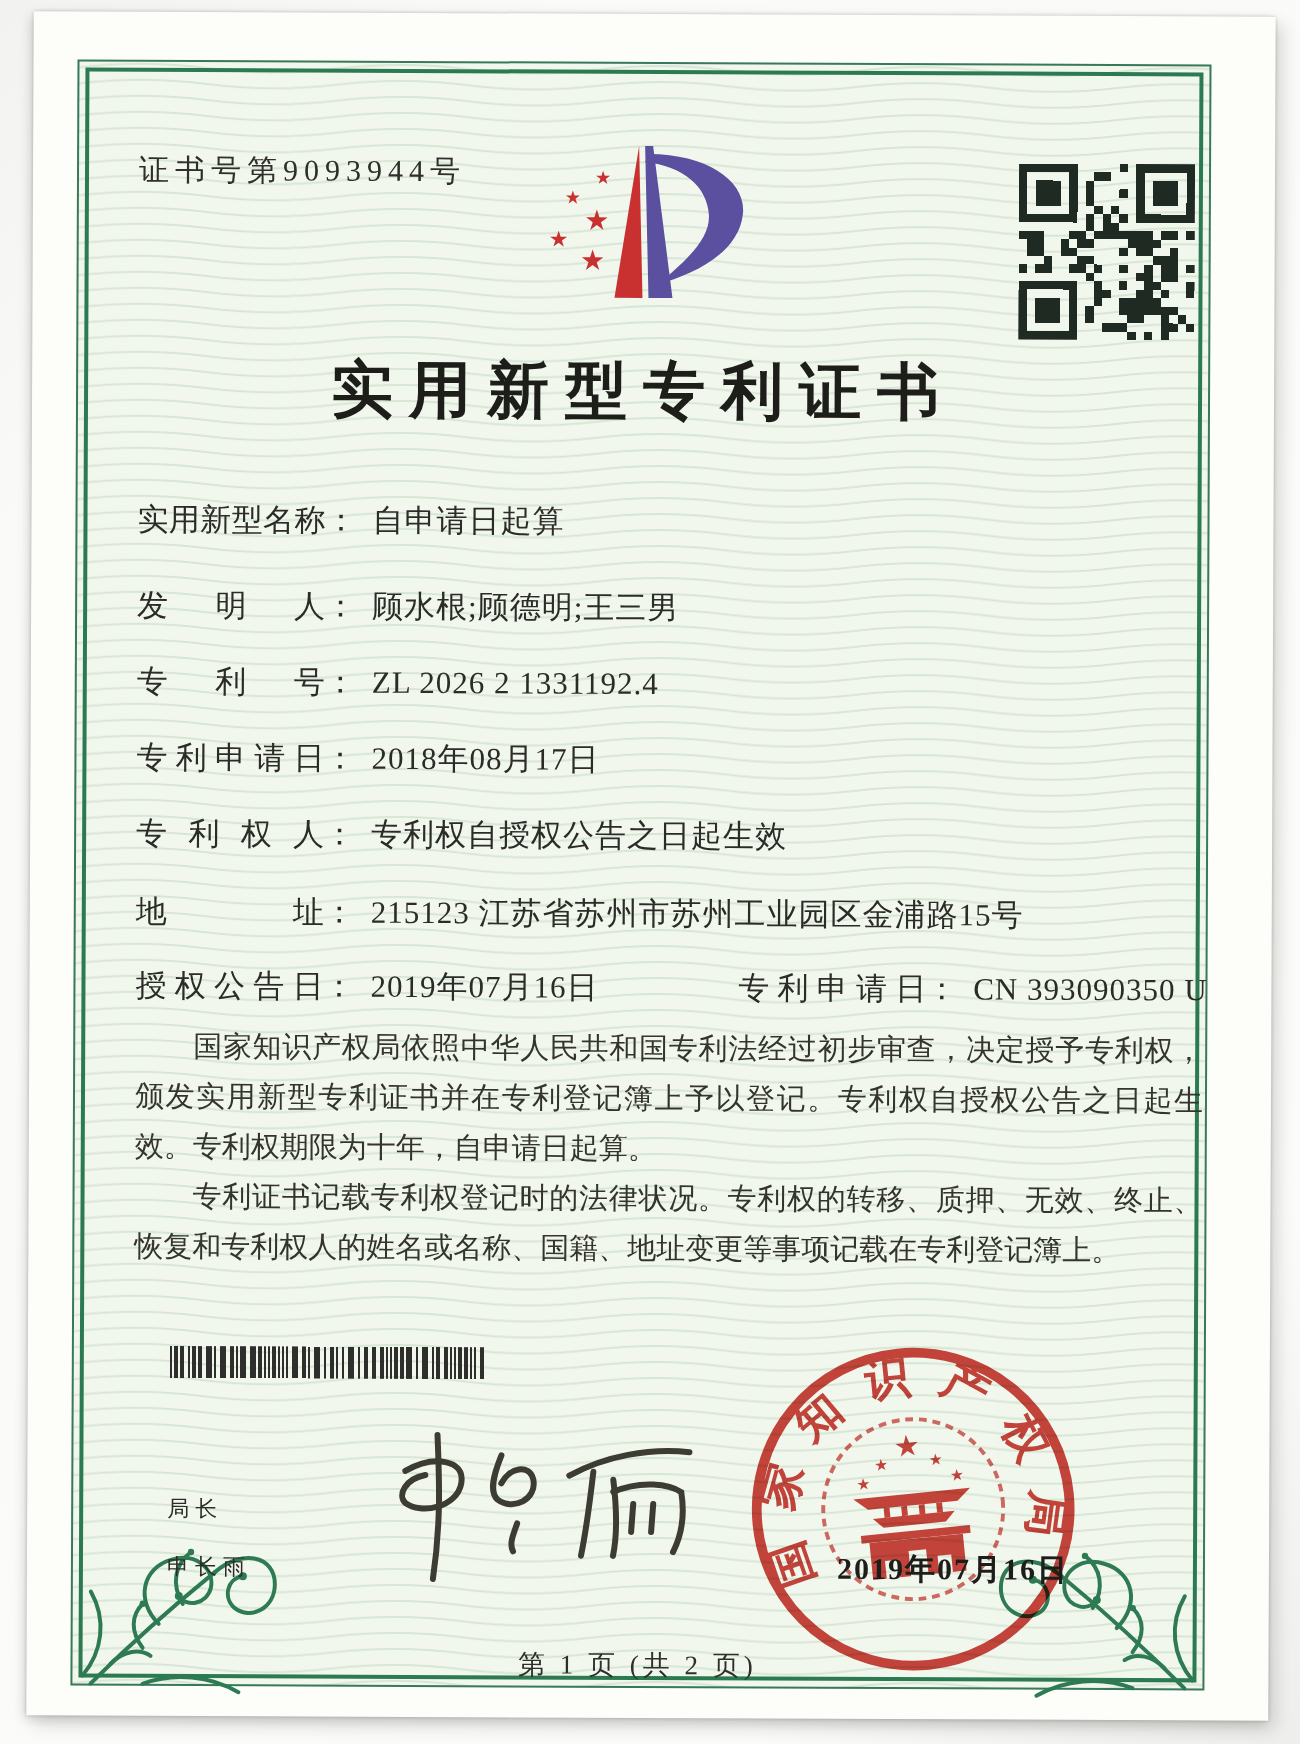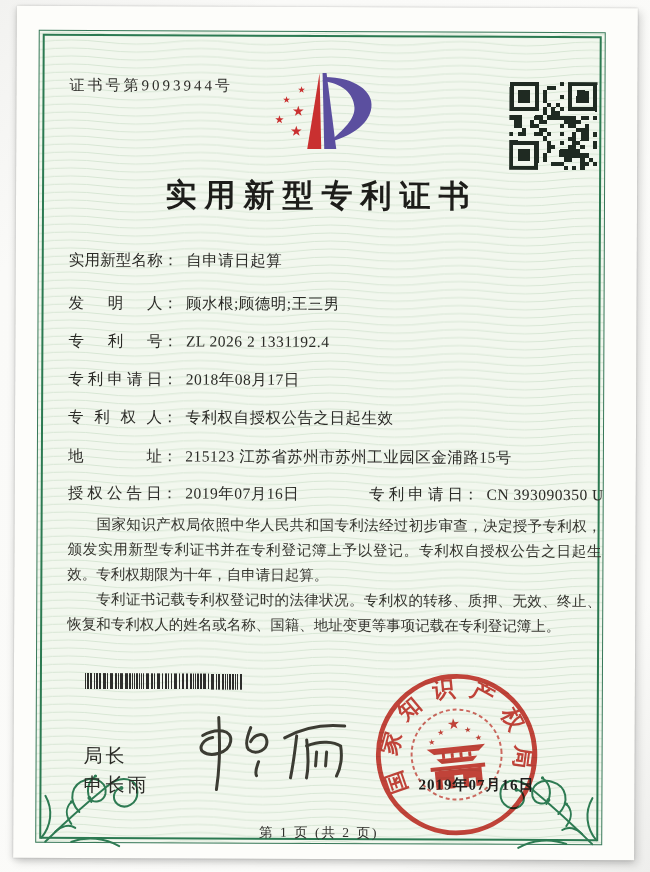--- a/index.html
+++ b/index.html
@@ -33,21 +33,21 @@
   }
   .field-row{position:absolute;left:53px;z-index:3;font-size:15.5px;color:#2b2b27;white-space:nowrap;}
   .field-row .label{display:inline-block;width:94px;text-align:justify;text-align-last:justify;}
   .field-row .colon{display:inline-block;margin-right:8px;}
   .field-row .value{letter-spacing:.5px;}
   .row0{top:244px}.row1{top:287px}.row2{top:325px}.row3{top:363px}.row4{top:401px}.row5{top:440px}.row6{top:477px}
   .field-group.second{margin-left:66px;}
   .paras{position:absolute;left:53px;top:506px;width:534px;z-index:3;}
   .paras p{margin:0;font-size:14.5px;line-height:25px;text-align:justify;text-indent:2em;color:#34342e;}
   .barcode{position:absolute;left:70px;top:667px;width:160px;height:16px;z-index:3;}
-  .officer{position:absolute;left:70px;top:735px;z-index:3;font-size:19px;color:#2b2b27;letter-spacing:3px;line-height:29px;}
+  .officer{position:absolute;left:70px;top:735px;z-index:3;font-size:11px;color:#2b2b27;letter-spacing:3px;line-height:29px;}
   .signature{position:absolute;left:175px;top:703px;width:165px;height:85px;z-index:4;}
   .seal{position:absolute;left:355px;top:659px;width:176px;height:176px;z-index:3;mix-blend-mode:multiply;opacity:.93;transform:rotate(-6deg);}
   .seal-arc{font-size:23px;font-weight:bold;letter-spacing:13px;fill:#c8372e;}
   .seal-date{position:absolute;left:383px;top:768px;width:160px;text-align:center;z-index:5;font-size:15px;font-weight:600;letter-spacing:1px;color:#1d1d1b;white-space:nowrap;}
   .footer{position:absolute;left:0;right:10px;top:817px;text-align:center;z-index:3;font-size:13.5px;letter-spacing:2px;color:#2e2e2a;}
   .star{font-family:"DejaVu Sans",sans-serif;}
 </style>
 </head>
 <body>
 

